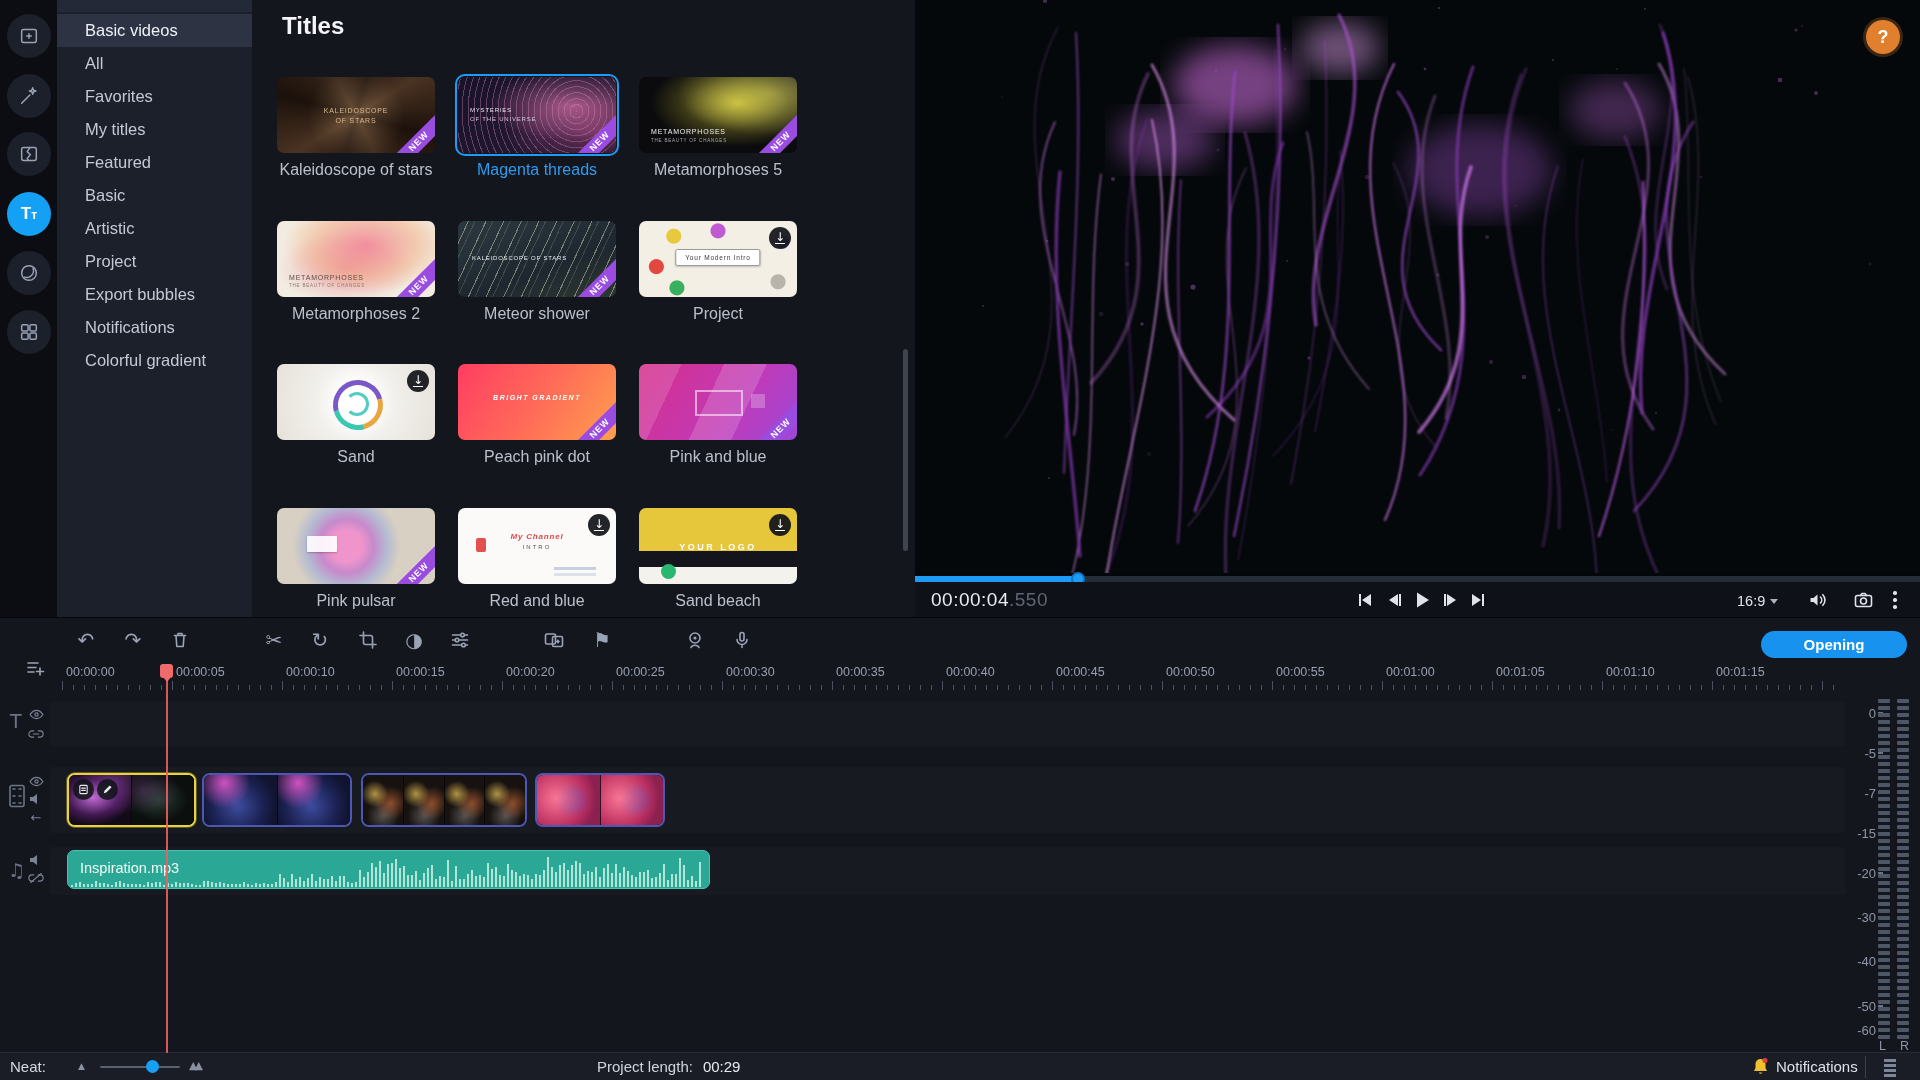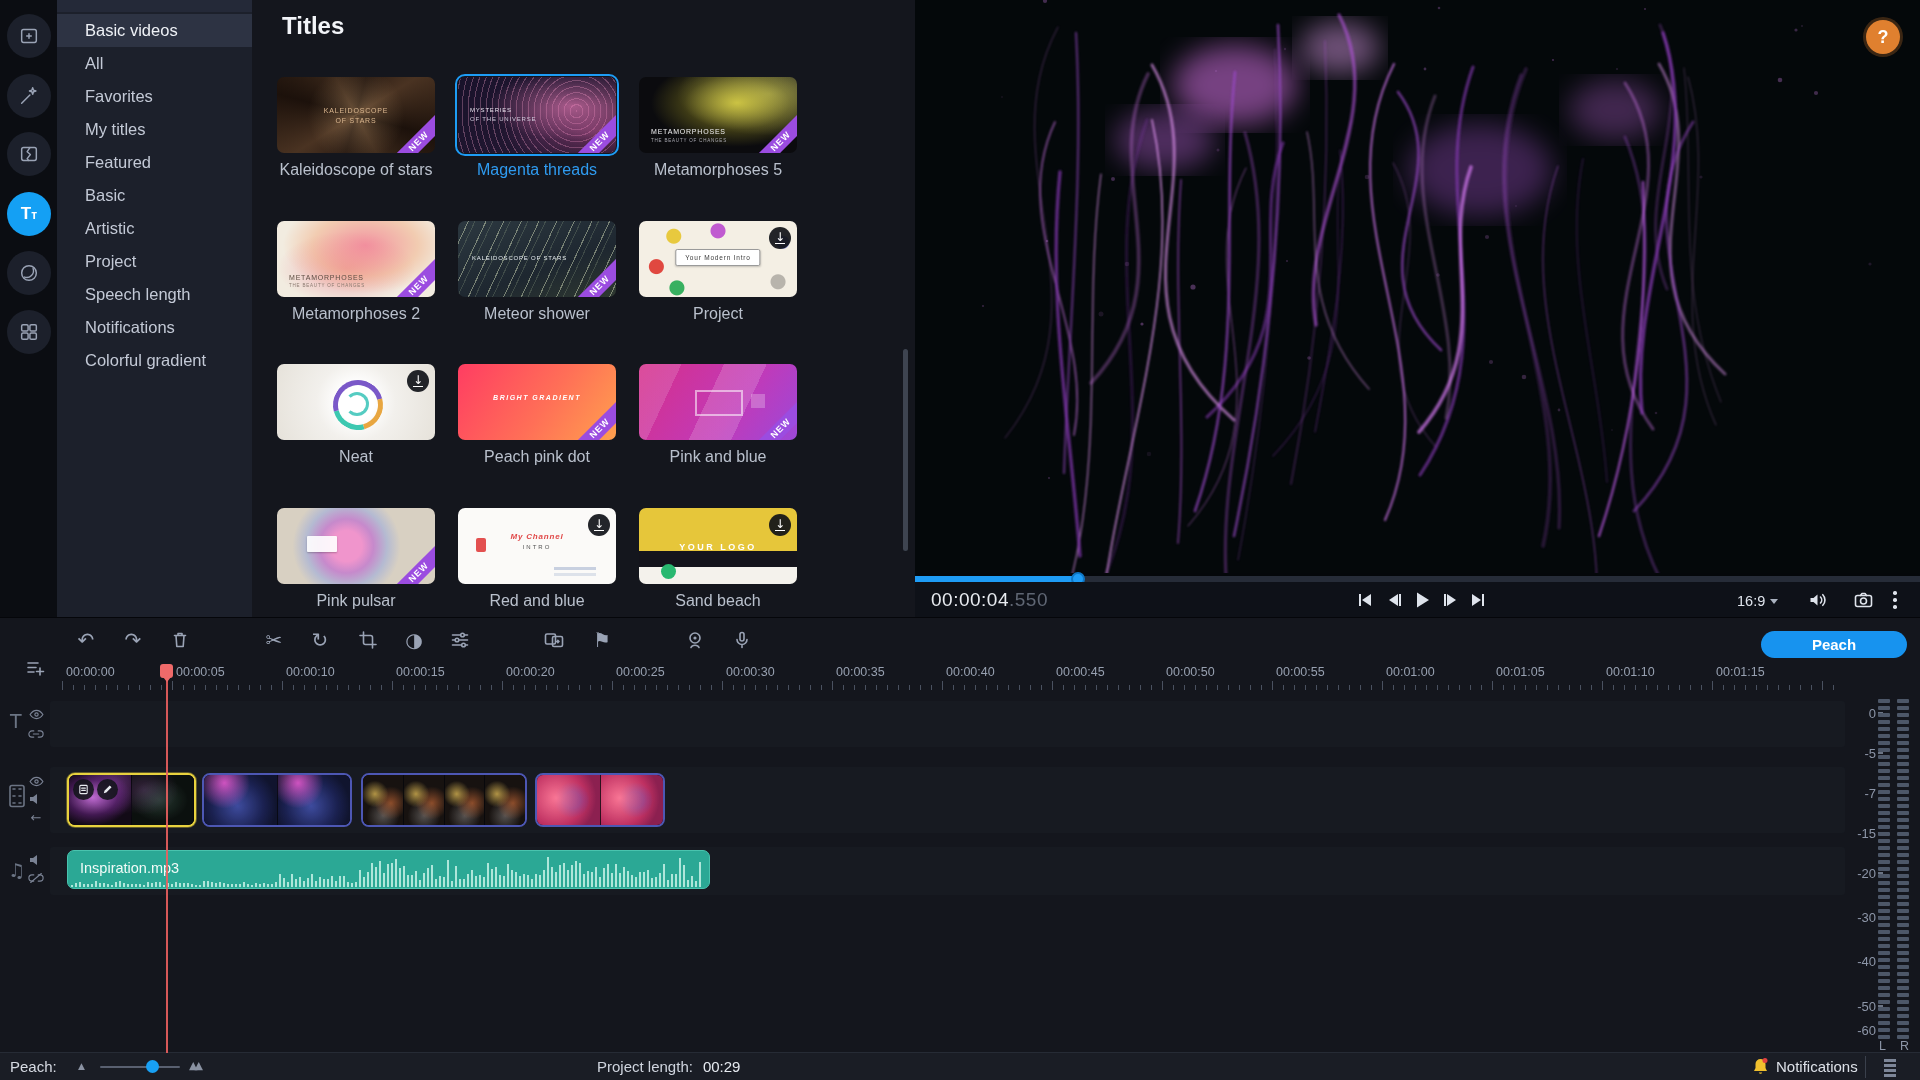--- a/index.html
+++ b/index.html
@@ -223,21 +223,21 @@
     <div class="peek"></div>
     <div id="side-items">
         <div class="side-item selected" style="top: 14px;">Basic videos</div>
         <div class="side-item" style="top: 47px;">All</div>
         <div class="side-item" style="top: 80px;">Favorites</div>
         <div class="side-item" style="top: 113px;">My titles</div>
         <div class="side-item" style="top: 146px;">Featured</div>
         <div class="side-item" style="top: 179px;">Basic</div>
         <div class="side-item" style="top: 212px;">Artistic</div>
         <div class="side-item" style="top: 245px;">Project</div>
-        <div class="side-item" style="top: 278px;">Speech length</div>
+        <div class="side-item" style="top: 278px;">Export bubbles</div>
         <div class="side-item" style="top: 311px;">Notifications</div>
         <div class="side-item" style="top: 344px;">Colorful gradient</div>
       </div>
   </div>
 
   <div id="panel">
     <h1>Titles</h1>
     <div id="cards">
         <div class="card t1" style="left: 25px; top: 77px;">
           <div class="thumb">
@@ -290,21 +290,21 @@
       <div class="card-label">Project</div>
         </div>
         <div class="card t7" style="left: 25px; top: 364px;">
           <div class="thumb">
         <span class="thumb-text"></span>
         <span class="thumb-sub"></span>
             <span class="badge-dl">
               <span>↓</span>
             </span>
           </div>
-      <div class="card-label">Neat</div>
+      <div class="card-label">Sand</div>
         </div>
         <div class="card t8" style="left: 206px; top: 364px;">
           <div class="thumb">
         <span class="thumb-text">BRIGHT GRADIENT</span>
         <span class="thumb-sub"></span>
             <span class="badge-new">NEW</span>
           </div>
       <div class="card-label">Peach pink dot</div>
         </div>
         <div class="card t9" style="left: 387px; top: 364px;">
@@ -553,21 +553,21 @@
           <circle cx="10" cy="8" r="1.6" fill="#9aa3b5" stroke="none"></circle>
           <path d="M6 17.5c1.2-3 6.8-3 8 0"></path>
         </svg>
       </div>
     <div class="tb-ico" style="left:730px">
       <svg width="20" height="20" viewBox="0 0 20 20" class="ico">
           <rect x="8" y="2.5" width="4" height="8.5" rx="2"></rect>
           <path d="M5 9.5a5 5 0 0 0 10 0M10 14.5v3"></path>
         </svg>
       </div>
-    <button id="export-btn">Peach</button>
+    <button id="export-btn">Opening</button>
 
     <div class="tb-ico" style="left:24px;top:38px">
       <svg width="24" height="22" viewBox="0 0 24 22" class="ico">
           <path d="M4 6h10M4 10.5h8M4 15h6M16 11v7M12.5 14.5h7"></path>
         </svg>
       </div>
 
     <div id="ruler">
         <span class="ruler-label" style="left: 66px;">00:00:00</span>
         <span class="ruler-label" style="left: 176px;">00:00:05</span>
@@ -1111,21 +1111,21 @@
         <i class="seg-dash" style="left: 33px; top: 410px;"></i>
         <i class="seg-dash" style="left: 52px; top: 410px;"></i>
         <i class="seg-dash" style="left: 33px; top: 417px;"></i>
         <i class="seg-dash" style="left: 52px; top: 417px;"></i>
         <span class="lr" style="left: 34px; top: 421px;">L</span>
         <span class="lr" style="left: 55px; top: 421px;">R</span>
       </div>
   </div>
 
   <div id="statusbar">
-    <div id="scale-label">Peach:</div>
+    <div id="scale-label">Neat:</div>
     <div class="mtn" style="left:78px;top:8px;font-size:9px">▲</div>
     <div id="scale-track"></div>
     <div id="scale-knob"></div>
     <div class="mtn" style="left:189px;top:6px;font-size:11px;letter-spacing:-3px">▲▲</div>
     <div id="proj">
       <span>Project length:</span><span class="val">00:29</span>
     </div>
     <div id="notif">
       <svg width="17" height="19" viewBox="0 0 17 19">
         <path d="M8.5 2a5 5 0 0 0-5 5v4l-1.5 3h13L13.5 11V7a5 5 0 0 0-5-5z" fill="#f0c02e"></path>

